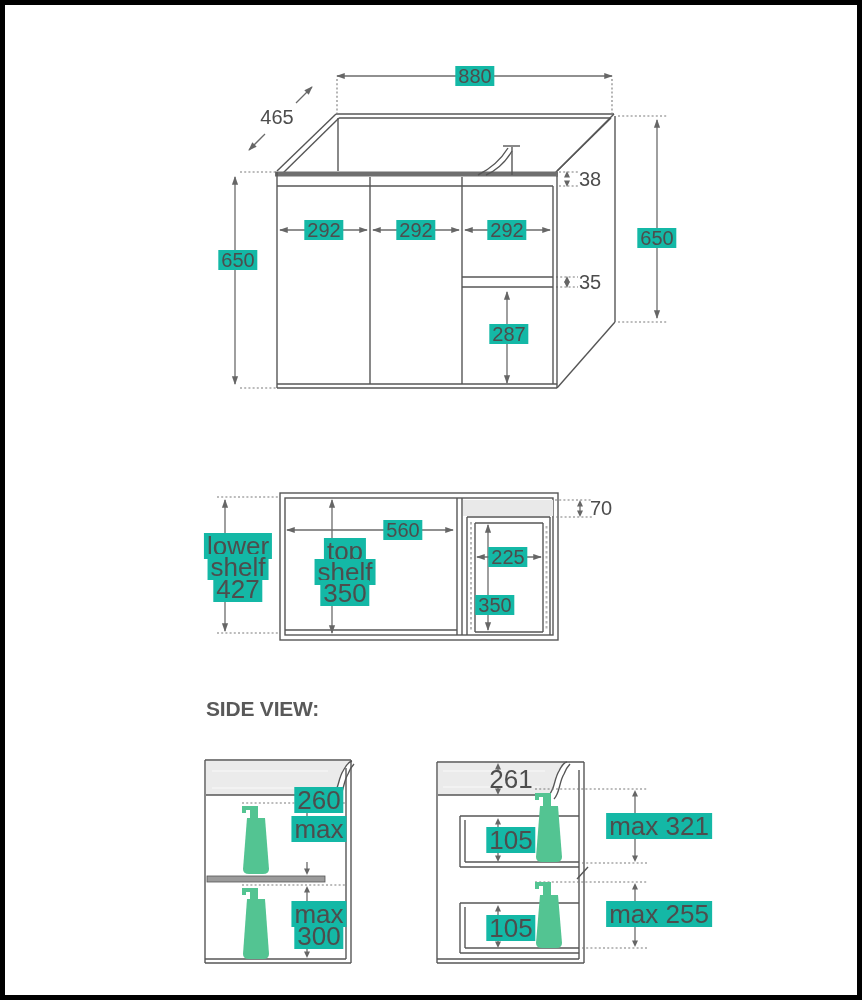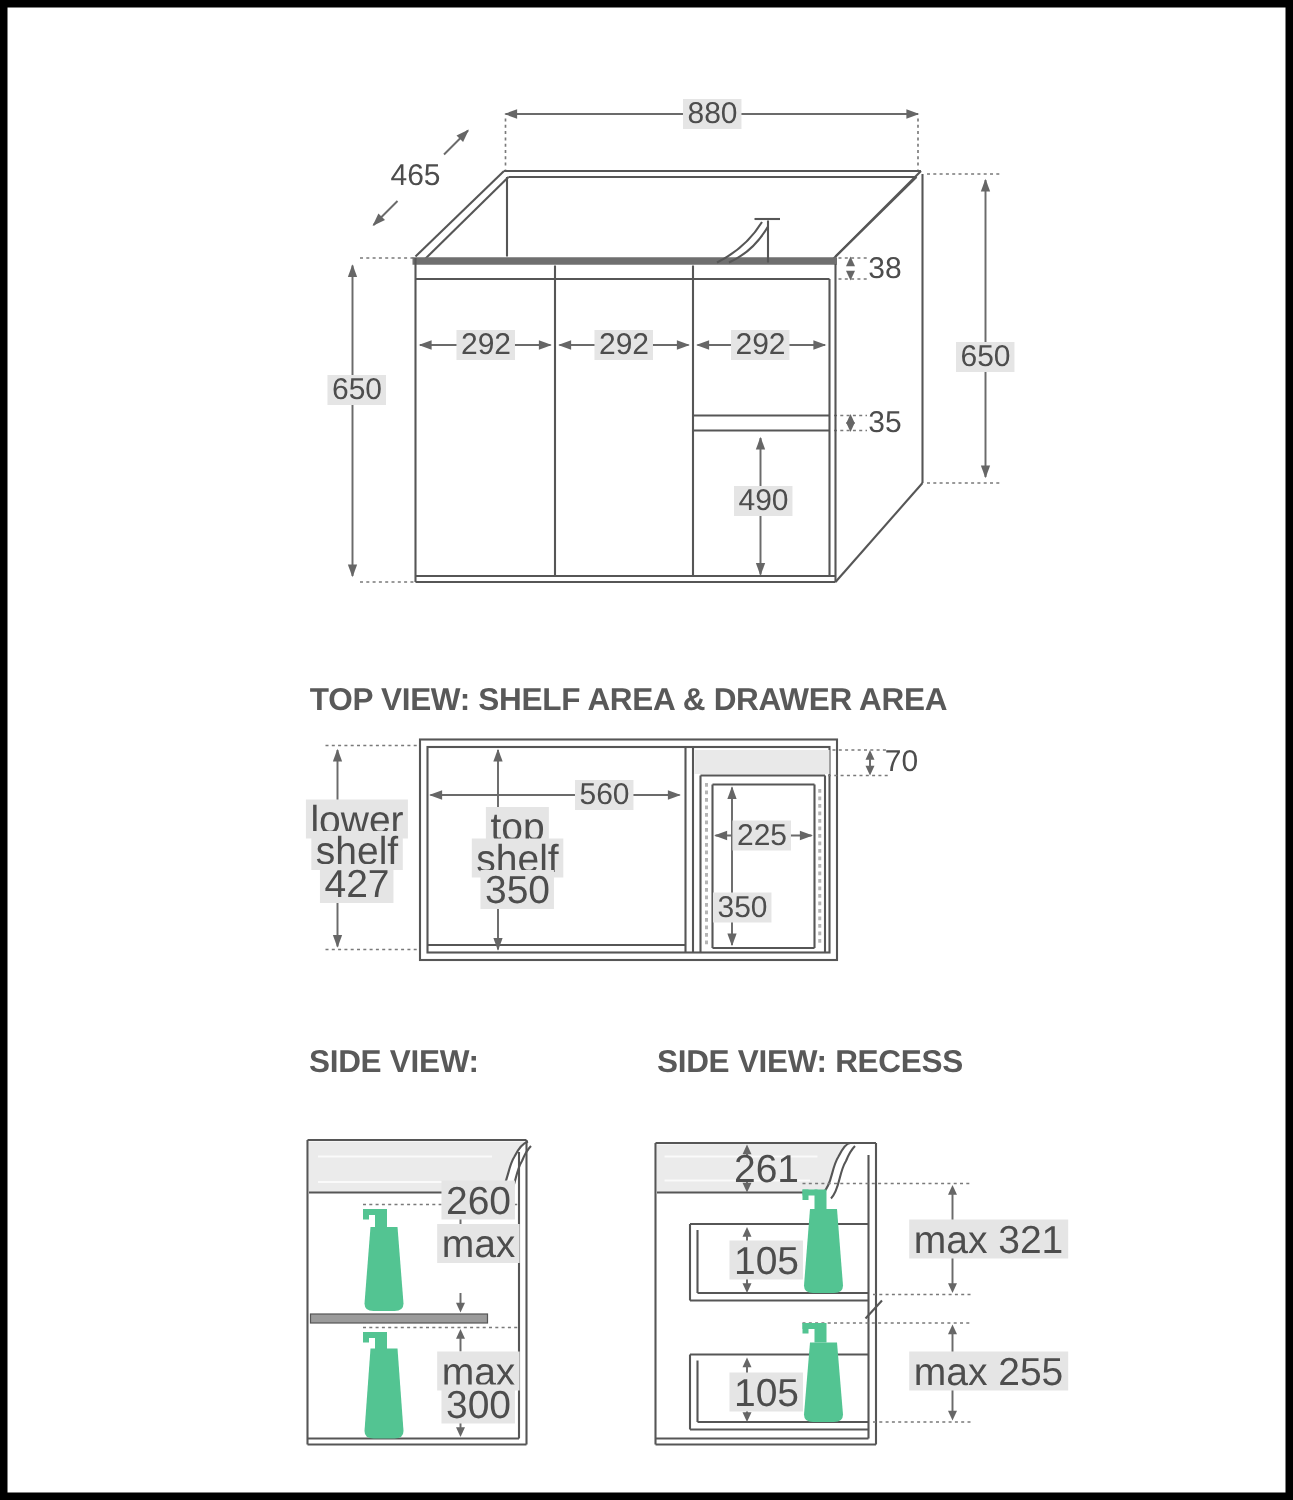--- a/index.html
+++ b/index.html
@@ -13,21 +13,21 @@
   .dim{stroke:#6b6b6b;stroke-width:1.3;fill:none;}
   .dot{stroke:#7a7a7a;stroke-width:1.1;stroke-dasharray:2 2.2;fill:none;}
   .thick{stroke:#6f6f6f;stroke-width:5;fill:none;}
   .arr{fill:#666;stroke:none;}
   .slide{stroke:#b5b5b5;stroke-width:2;stroke-dasharray:2.5 2.5;fill:none;}
   .stripe{stroke:#fff;stroke-width:1.2;opacity:.75;fill:none;}
   .lbl{
     position:absolute;transform:translate(-50%,-50%);
     font-size:20px;color:#4d4d4d;white-space:nowrap;line-height:1;
   }
-  .bgw{background:#e5e5e5;padding:0 3px;}
+  .bgw{background:#14b8a6;padding:0 3px;}
   .sm{font-size:26px;margin-left:13px;}
   .title{font-weight:bold;font-size:21px;color:#595959;letter-spacing:-0.2px;}
   .la{transform:translate(0,-50%);} 
 </style>
 </head>
 <body>
 
 <div class="canvas">
 
   <svg width="862" height="1000" viewBox="0 0 862 1000">
@@ -247,40 +247,38 @@
 
   <div class="lbl bgw" style="left:475px;top:76px">880</div>
   <div class="lbl" style="left:277px;top:117px">465</div>
   <div class="lbl bgw" style="left:238px;top:260px">650</div>
   <div class="lbl bgw" style="left:657px;top:238px">650</div>
   <div class="lbl bgw" style="left:324px;top:230px">292</div>
   <div class="lbl bgw" style="left:416px;top:230px">292</div>
   <div class="lbl bgw" style="left:507px;top:230px">292</div>
   <div class="lbl" style="left:590px;top:179px">38</div>
   <div class="lbl" style="left:590px;top:282px">35</div>
-  <div class="lbl bgw" style="left:509px;top:334px">490</div>
-
-  <div class="lbl title" style="left:419px;top:467px">TOP VIEW: SHELF AREA &amp; DRAWER AREA</div>
+  <div class="lbl bgw" style="left:509px;top:334px">287</div>
+
   <div class="lbl sm bgw" style="left:225px;top:546px">lower</div>
   <div class="lbl sm bgw" style="left:225px;top:567px">shelf</div>
   <div class="lbl sm bgw" style="left:225px;top:589px">427</div>
   <div class="lbl sm bgw" style="left:332px;top:551px">top</div>
   <div class="lbl sm bgw" style="left:332px;top:572px">shelf</div>
   <div class="lbl sm bgw" style="left:332px;top:593px">350</div>
   <div class="lbl bgw" style="left:403px;top:530px">560</div>
   <div class="lbl" style="left:601px;top:508px">70</div>
   <div class="lbl bgw" style="left:508px;top:557px">225</div>
   <div class="lbl bgw" style="left:495px;top:605px">350</div>
 
   <div class="lbl title la" style="left:206px;top:708px">SIDE VIEW:</div>
   <div class="lbl sm bgw" style="left:306px;top:829px">max</div>
   <div class="lbl sm bgw" style="left:306px;top:800px">260</div>
   <div class="lbl sm bgw" style="left:306px;top:914px">max</div>
   <div class="lbl sm bgw" style="left:306px;top:936px">300</div>
 
-  <div class="lbl title la" style="left:438px;top:708px">SIDE VIEW: RECESS</div>
   <div class="lbl sm" style="left:498px;top:779px">261</div>
   <div class="lbl sm bgw" style="left:498px;top:840px">105</div>
   <div class="lbl sm bgw" style="left:646px;top:826px">max 321</div>
   <div class="lbl sm bgw" style="left:498px;top:928px">105</div>
   <div class="lbl sm bgw" style="left:646px;top:914px">max 255</div>
 
 </div>
 
 </body></html>

